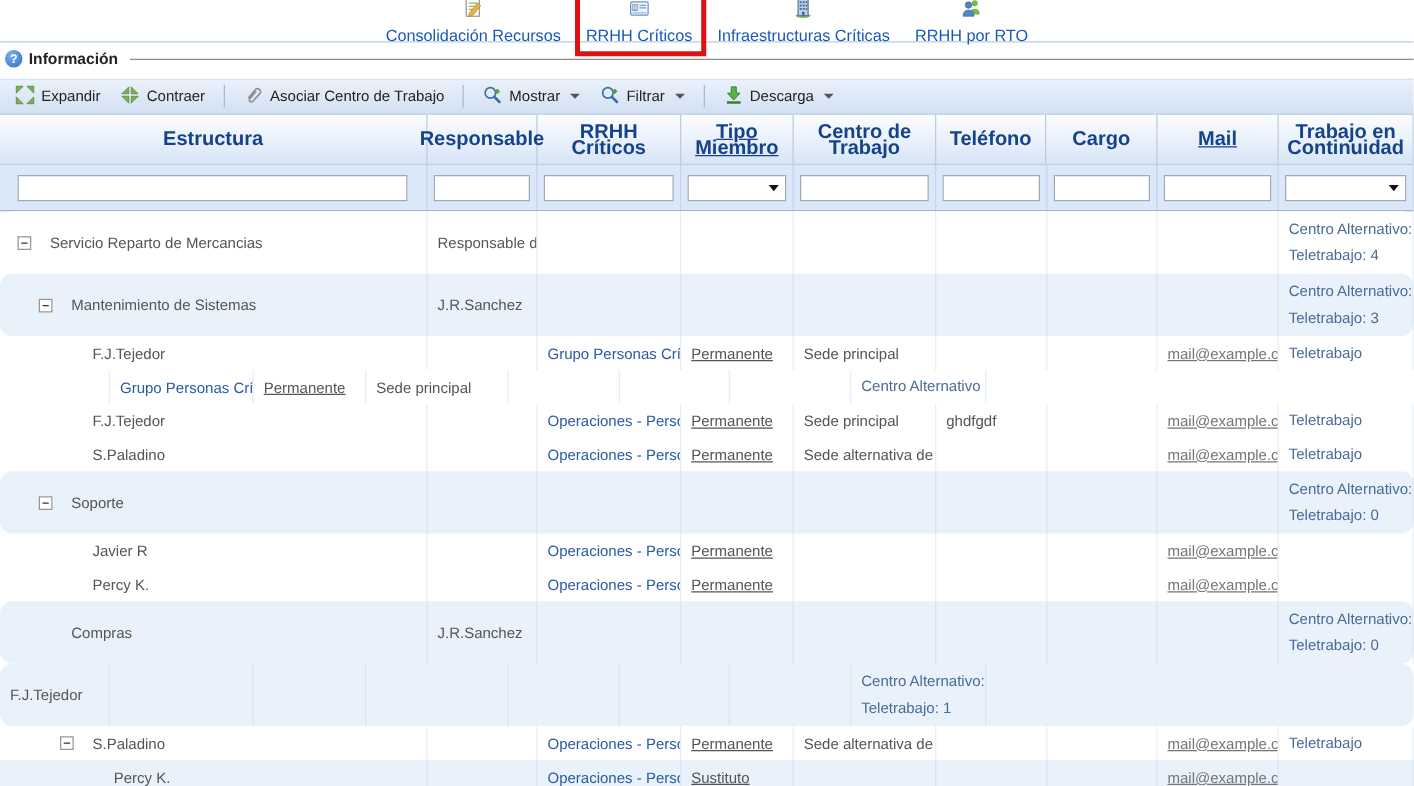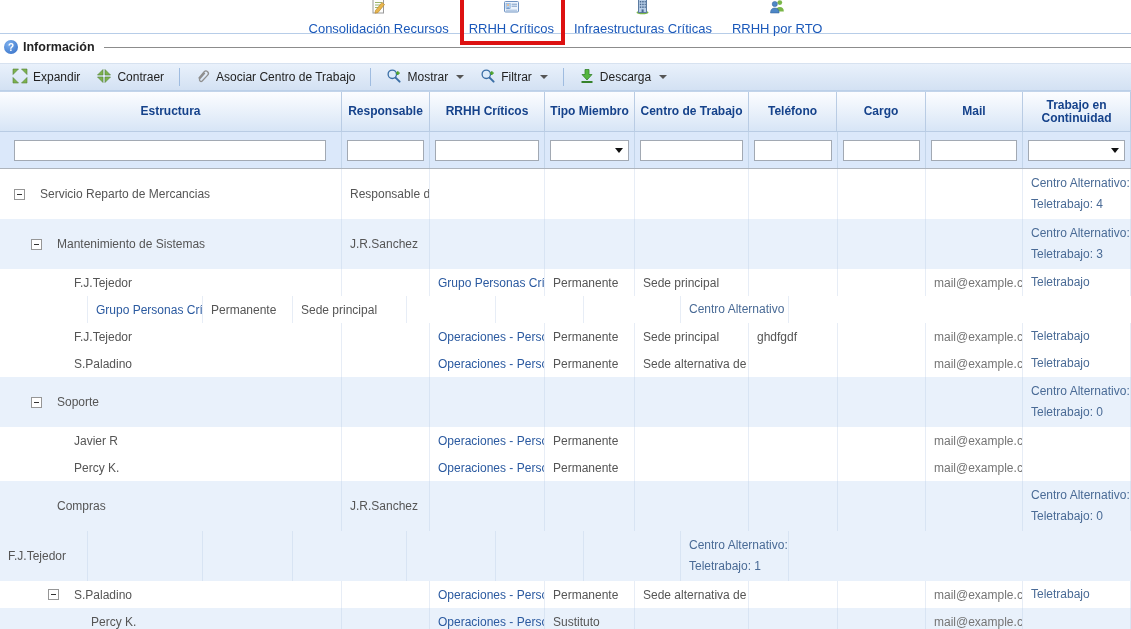--- a/index.html
+++ b/index.html
@@ -36,46 +36,46 @@
   .tsep { width: 1px; height: 18px; background: #9fbce0; margin: 0 5px; }
   .caret { width: 0; height: 0; border-left: 4px solid transparent;
     border-right: 4px solid transparent; border-top: 4px solid #555; margin-left: 3px; }
 
   
   .grid { border-top: 1px solid #c2d4ea; }
   .hdr-row { display: flex; height: 40px;
     background: linear-gradient(#fcfdff, #d7e5f6);
     border-bottom: 1px solid #b9cce4; }
   .hdr-cell { display: flex; align-items: center; justify-content: center;
-    text-align: center; font-size: 12px; font-weight: bold; color: #15428b;
+    text-align: center; font-size: 16px; font-weight: bold; color: #15428b;
     border-right: 1px solid #b9cce4; padding: 0 4px; line-height: 13px; }
   .filter-row { display: flex; height: 37px; background: #dbe8fa;
     border-bottom: 1px solid #aeb4bc; }
   .filter-cell { display: flex; align-items: center; border-right: 1px solid #c3d5ea; }
   .filter-cell input { height: 21px; width: calc(100% - 10px); margin: 0 5px;
     border: 1px solid #a2a9b3; background: #fff; font-size: 12px; padding: 0 4px;
     font-family: inherit; }
   .filter-cell.first input { width: calc(100% - 29px); margin: 0 15px 0 14px; }
   .filter-select { height: 21px; width: calc(100% - 10px); margin: 0 5px;
     border: 1px solid #a2a9b3; background: #fff; display: flex; align-items: center;
     justify-content: flex-end; padding-right: 5px; cursor: pointer; }
   .fs-caret { width: 0; height: 0; border-left: 4px solid transparent;
     border-right: 4px solid transparent; border-top: 5px solid #111; }
 
   
   .c0{width:342px;flex:0 0 342px;} .c1{width:88px;flex:0 0 88px;}
-  .c2{width:115px;flex:0 0 115px;} .c3{width:90px;flex:0 0 90px;}
+  .c2{width:115px;flex:0 0 115px;} .c3{width:90px;flex:0 0 90px;text-decoration:underline;}
   .c4{width:114px;flex:0 0 114px;} .c5{width:89px;flex:0 0 89px;}
-  .c6{width:88px;flex:0 0 88px;} .c7{width:97px;flex:0 0 97px;}
+  .c6{width:88px;flex:0 0 88px;} .c7{width:97px;flex:0 0 97px;text-decoration:underline;}
   .c8{width:108px;flex:0 0 108px;}
 
   
   .grid-body { }
   .grow { display: flex; height: 27px; cursor: default; }
-  .grow.tall { height: 50px; }
+  .grow.tall { height: 50px; border-radius: 10px; }
   .grow.bg-blue { background: #e9f1fb; }
   .grow.bg-white { background: #fff; }
   .bcell { display: flex; align-items: center; padding: 0 8px; overflow: hidden;
     white-space: nowrap; font-size: 12px; color: #555;
     border-right: 1px solid rgba(185,204,228,0.35); }
   .bcell.link { color: #2b5aa0; }
   .bcell.mail { color: #757575; }
   .bcell.cont { flex-direction: column; align-items: flex-start;
     justify-content: center; color: #4a6b96; line-height: 21px; }
   .estr { padding-right: 4px; }

